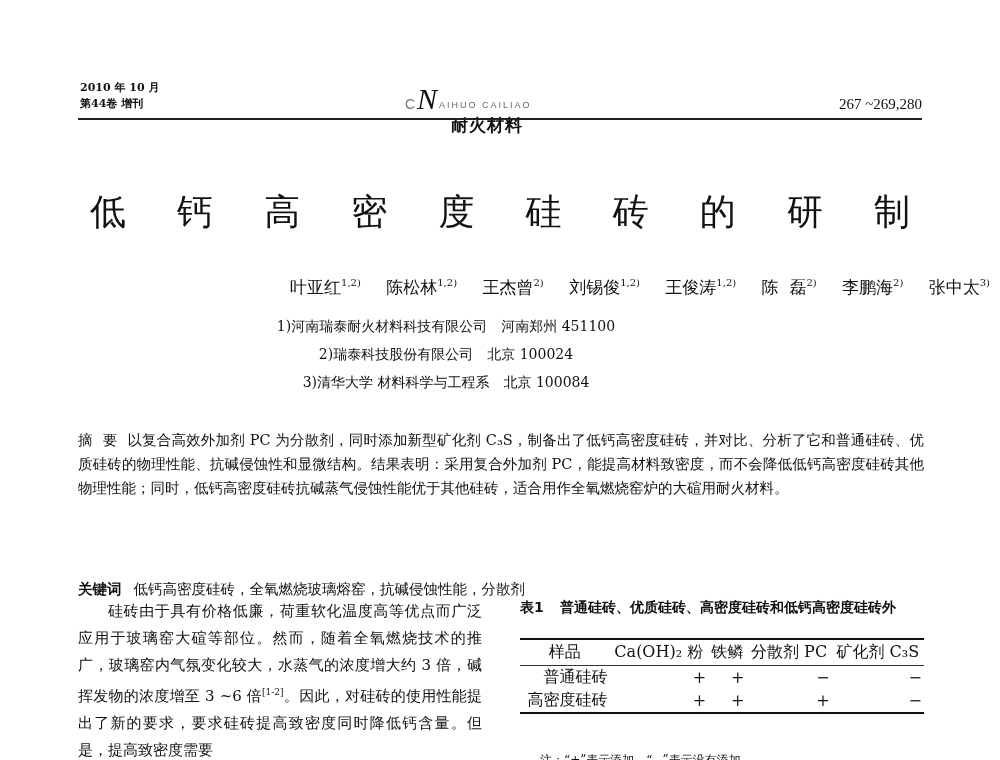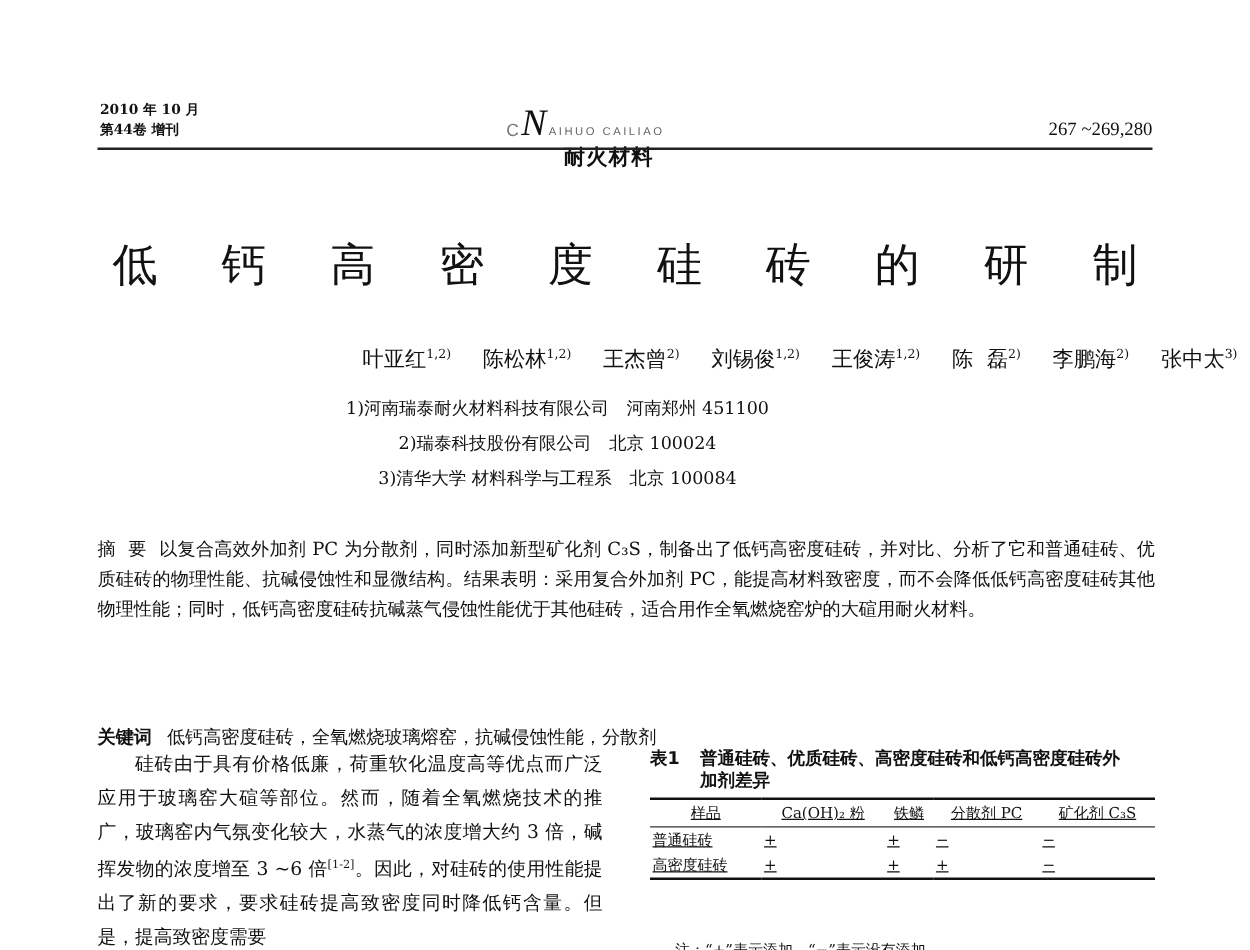--- a/index.html
+++ b/index.html
@@ -27,23 +27,23 @@
     .abstract .lbl { font-weight: normal; font-family: "DejaVu Sans", sans-serif; letter-spacing: 10px; }
     .keywords { left: 78px; top: 540px; width: 846px; font-size: 14.5px; margin-top: 40px; }
     .keywords .lbl { font-weight: bold; font-family: "DejaVu Sans", sans-serif; margin-right: 12px; }
 
     .body-text { left: 78px; top: 598px; width: 404px; font-size: 15px; line-height: 27px; text-align: justify; text-indent: 2em; }
     .body-text sup { font-size: 9px; }
 
     .tbl-cap { left: 520px; top: 598px; width: 404px; font-size: 14px; line-height: 18px; font-family: "DejaVu Sans", sans-serif; font-weight: bold; }
     .tbl-cap .no { display:inline-block; width: 40px; }
     .tbl-cap .l2 { padding-left: 40px; }
-    table.t1 { position:absolute; left: 520px; top: 638px; width: 404px; border-collapse: collapse; font-size: 12px; text-decoration: underline; }
+    table.t1 { position:absolute; left: 520px; top: 638px; width: 404px; border-collapse: collapse; font-size: 16px; }
     table.t1 th { font-weight: normal; border-top: 2px solid #111; border-bottom: 1px solid #333; padding: 2px 2px; text-align:center; }
-    table.t1 td { text-align:left; padding: 1px 2px; height: 18px; }
+    table.t1 td { text-align:right; padding: 1px 2px; height: 18px; }
     table.t1 tr:last-child td { border-bottom: 2px solid #111; }
     .note { left: 540px; top: 752px; font-size: 12px; }
   </style>
 </head>
 <body>
 
 <div class="abs hdr-left">
   <div>2010 年 10 月</div>
   <div>第44卷  增刊</div>
 </div>
@@ -91,21 +91,20 @@
 <div class="abs keywords">
   <span class="lbl">关键词</span><span>低钙高密度硅砖，全氧燃烧玻璃熔窑，抗碱侵蚀性能，分散剂</span>
 </div>
 
 <div class="abs body-text">
   <span>硅砖由于具有价格低廉，荷重软化温度高等优点而广泛应用于玻璃窑大碹等部位。然而，随着全氧燃烧技术的推广，玻璃窑内气氛变化较大，水蒸气的浓度增大约 3 倍，碱挥发物的浓度增至 3 ~6 倍</span><sup>[1-2]</sup><span>。因此，对硅砖的使用性能提出了新的要求，要求硅砖提高致密度同时降低钙含量。但是，提高致密度需要</span>
 </div>
 
 <div class="abs tbl-cap">
   <div><span class="no">表1</span><span>普通硅砖、优质硅砖、高密度硅砖和低钙高密度硅砖外</span></div>
-  <div class="l2">加剂差异</div>
 </div>
 
 <table class="t1">
   <thead>
     <tr>
       <th>样品</th>
       <th>Ca(OH)₂ 粉</th>
       <th>铁鳞</th>
       <th>分散剂 PC</th>
       <th>矿化剂 C₃S</th>

